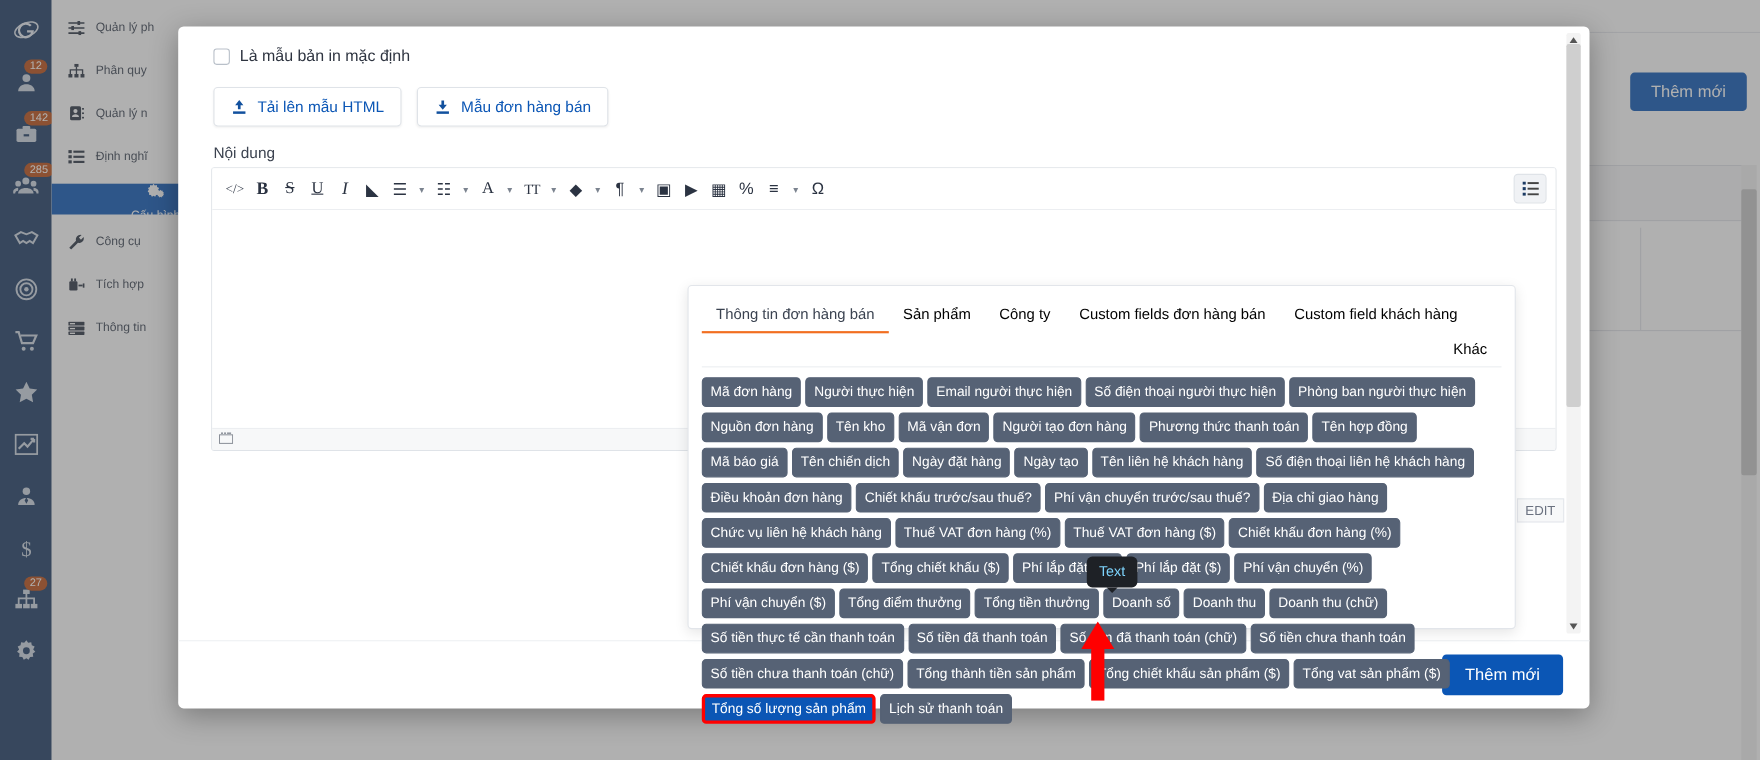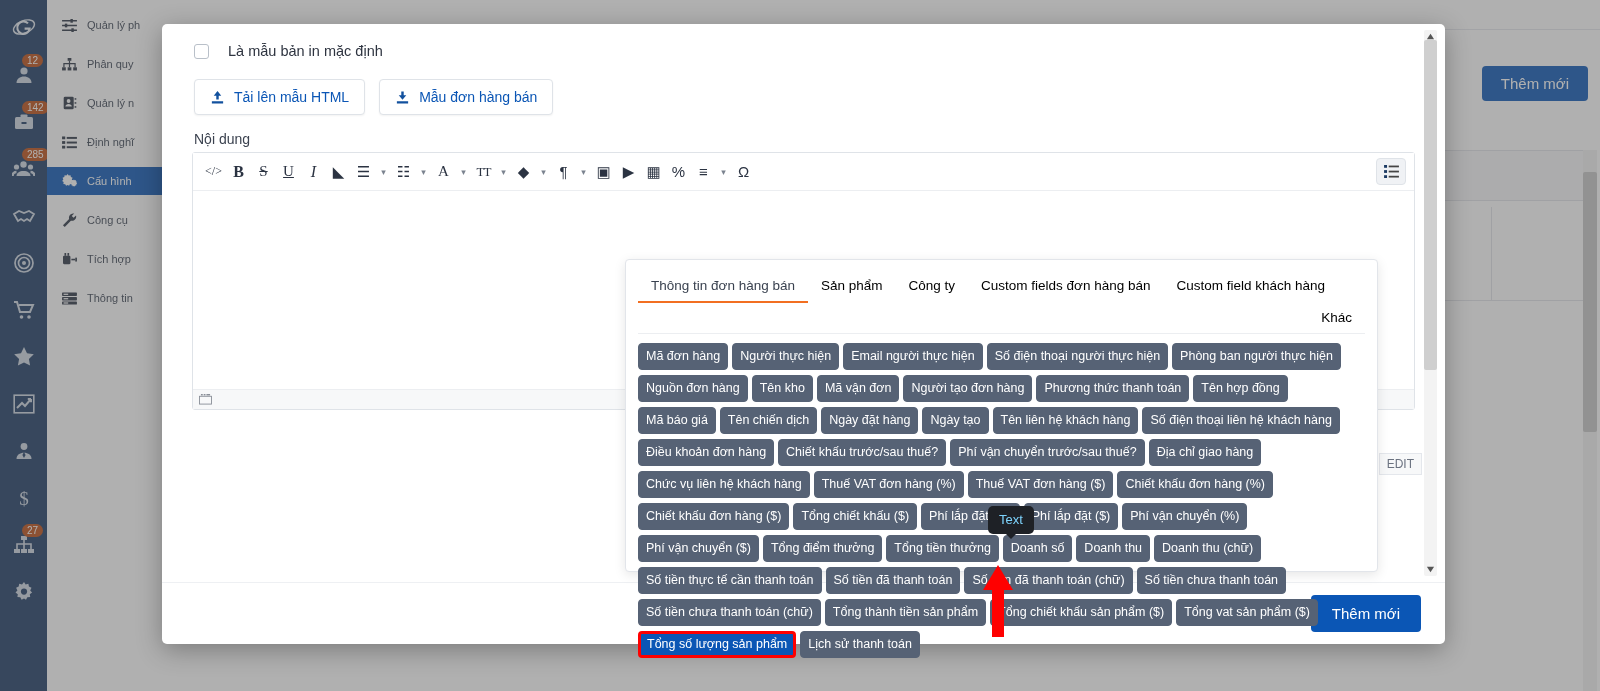--- a/index.html
+++ b/index.html
@@ -41,21 +41,21 @@
     background: #fff;
   }
   .side-item {
     display: flex; align-items: center; gap: 9px;
     height: 28px; margin: 11px 0 11px 0;
     padding-left: 14px;
     font-size: 11px; color: #3b4453;
     white-space: nowrap;
   }
   .side-item .si-ico { width:17px; display:flex; justify-content:center; color:#2a3342;}
-  .side-item.active { background: #0b56b5; color: #fff; }
+  .side-item.active { background: #0b56b5; color: #fff; flex-direction: column; }
   .side-item.active .si-ico { color: #fff; }
 
   .content-bg {
     position: absolute; left: 222px; top: 0; right: 0; bottom: 0;
     background: #ffffff;
   }
   .topbar-bg {
     position: absolute; left: 222px; top: 0; right: 0; height: 30px;
     background: #ffffff; border-bottom: 1px solid #e4e7ec;
   }
@@ -134,21 +134,21 @@
   .msc-arrow {
     position: absolute; left: 2px; width: 9px; height: 9px;
   }
   .msc-arrow.up { top: 2px; }
   .msc-arrow.down { bottom: 2px; }
   .modal-scroll-thumb {
     position: absolute; right: 8px; top: 16px; width: 13px; height: 330px;
     background: #cfcfcf; border-radius: 2px;
   }
 
-  .chk-row { display: flex; align-items: center; gap: 19px; margin: 5px 0 0 2px; }
+  .chk-row { display: flex; align-items: center; gap: 9px; margin: 5px 0 0 2px; }
   .chk-box {
     width: 15px; height: 15px; border: 1px solid #b9c0c9; border-radius: 3px;
     background: #fff;
   }
   .chk-label { font-size: 14.5px; color: #2e3440; }
 
   .btn-row { display: flex; gap: 14px; margin: 20px 0 0 2px; }
   .outline-btn {
     border: 1px solid #dfe3e8; background: #fff;
     border-radius: 4px; padding: 9px 15px;

